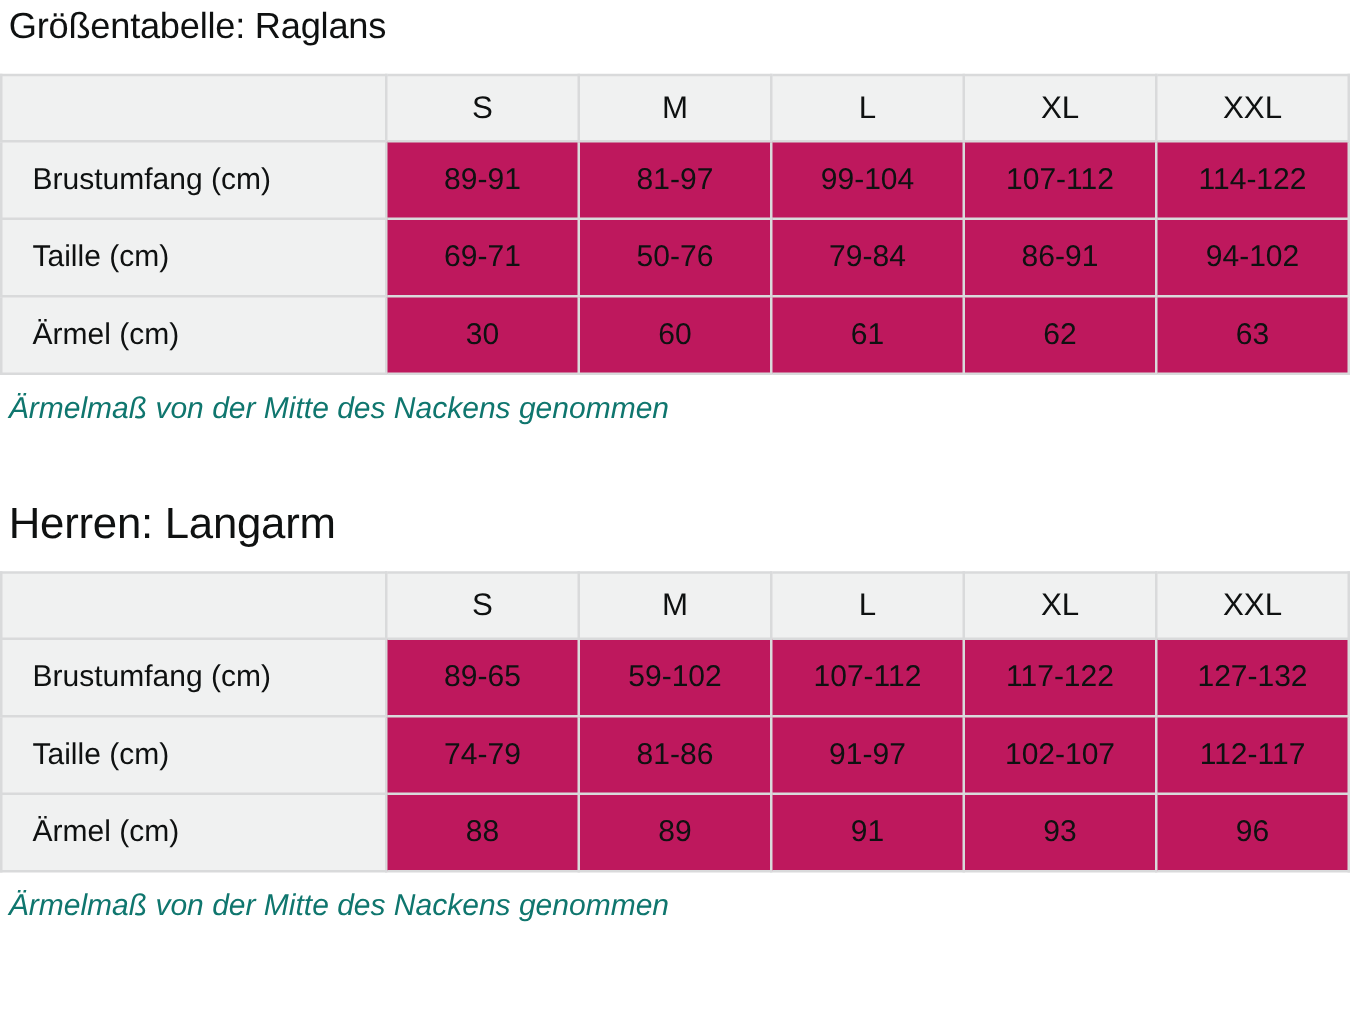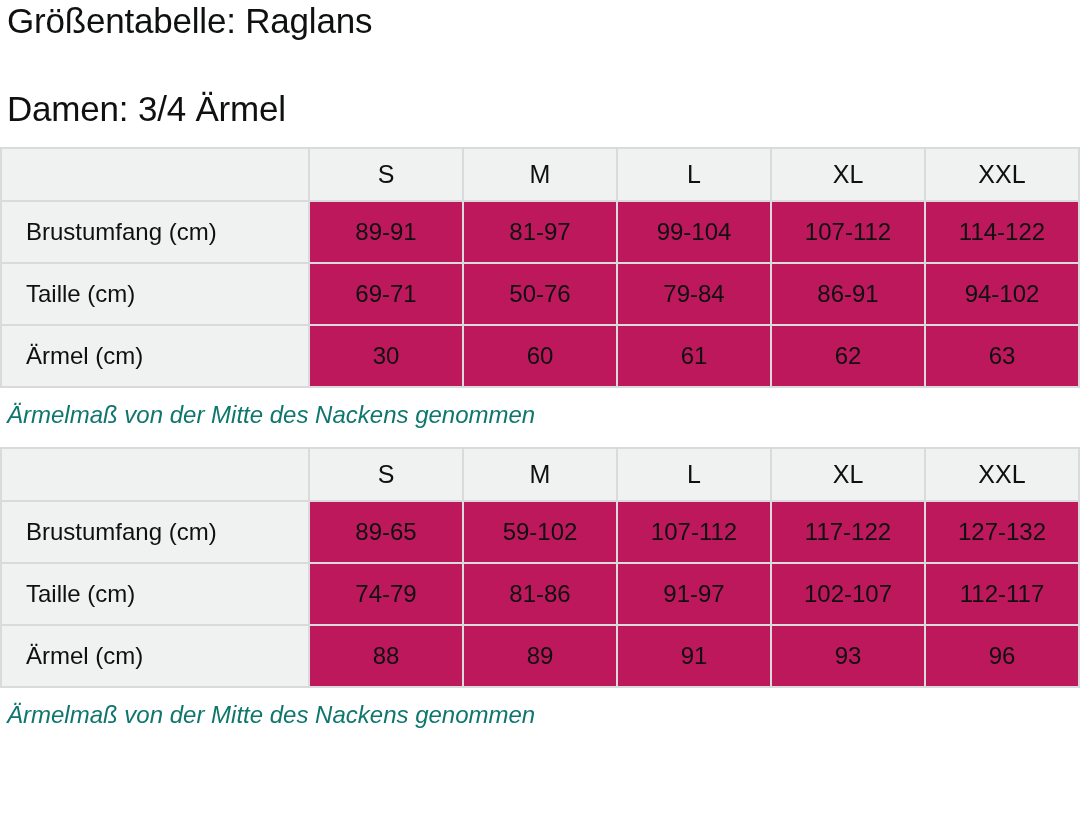--- a/index.html
+++ b/index.html
@@ -10,21 +10,21 @@
     color: #0f1111;
     font-family: "Liberation Sans", "DejaVu Sans", sans-serif;
   }
   .page {
     width: 1080px;
     height: 828px;
     overflow: hidden;
     box-sizing: border-box;
   }
   .page-title {
-    font-size: 35px;
+    font-size: 29px;
     font-weight: 500;
     line-height: 42px;
     margin: 0;
     padding: 0 0 0 7px;
     letter-spacing: -0.2px;
   }
   .section-title {
     font-size: 35px;
     font-weight: 500;
     line-height: 42px;
@@ -73,21 +73,20 @@
     color: #0f766e;
   }
 </style>
 </head>
 <body>
 
 <div class="page">
 
   <h1 class="page-title">Größentabelle: Raglans</h1>
 
-  <h2 class="section-title">Damen: 3/4 Ärmel</h2>
 
   <table class="size-table">
     <colgroup>
       <col class="label-col">
       <col>
         <col>
         <col>
         <col>
         <col>
     </colgroup>
@@ -124,20 +123,21 @@
         <td class="value">60</td>
         <td class="value">61</td>
         <td class="value">62</td>
         <td class="value">63</td>
       </tr>
     </tbody>
   </table>
 
   <div class="note">Ärmelmaß von der Mitte des Nackens genommen</div>
 
+  <h2 class="section-title second">Herren: Langarm</h2>
 
   <table class="size-table">
     <colgroup>
       <col class="label-col">
       <col>
         <col>
         <col>
         <col>
         <col>
     </colgroup>

